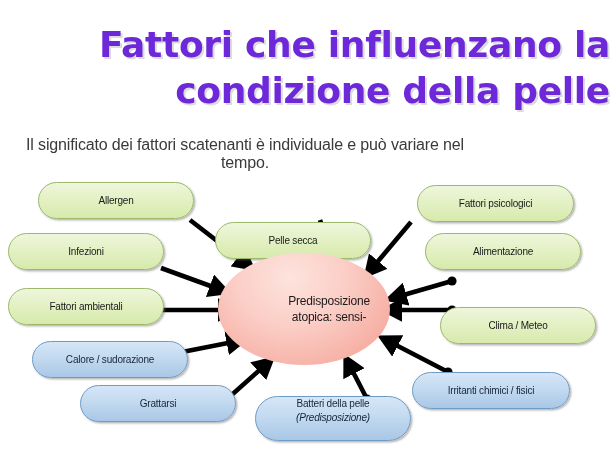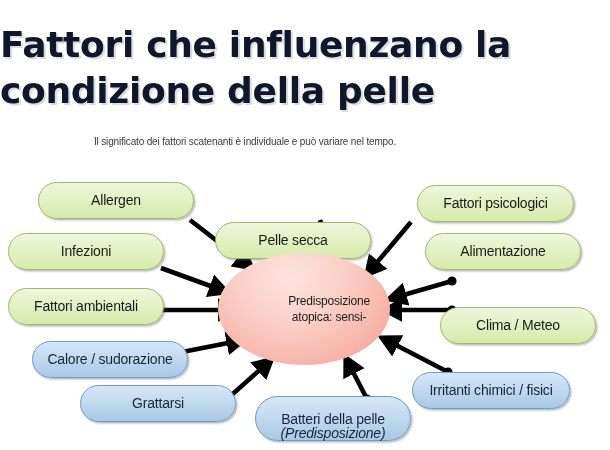--- a/index.html
+++ b/index.html
@@ -22,39 +22,39 @@
     left: 0;
     top: 0;
     width: 610px;
     height: 165px;
   }
   #page-title {
     position: absolute;
     left: 0;
     top: 22px;
     width: 610px;
-    text-align: left;
+    text-align: right;
     font-family: "DejaVu Sans", sans-serif;
     font-size: 36px;
     font-weight: bold;
     line-height: 46px;
     letter-spacing: -0.3px;
-    color: #0f172a;
+    color: #6d28d9;
     text-shadow: 2px 2px 0 #dcdcdc;
   }
   #page-title .title-line {
     display: block;
   }
   #page-subtitle {
     position: absolute;
     left: 0;
     top: 136px;
     width: 490px;
     text-align: center;
-    font-size: 10px;
+    font-size: 16px;
     color: #3a3a3a;
     letter-spacing: -0.15px;
   }
 
   
   #diagram {
     position: absolute;
     left: 0;
     top: 0;
     width: 610px;
@@ -70,25 +70,25 @@
 
   
   .node {
     position: absolute;
     box-sizing: border-box;
     display: flex;
     align-items: center;
     justify-content: center;
     text-align: center;
     border-radius: 999px;
-    font-size: 14px;
+    font-size: 10px;
     line-height: 13.5px;
     color: #1a1a1a;
     letter-spacing: -0.2px;
-    padding: 0 10px;
+    padding: 16px 10px;
     z-index: 5;
   }
   .node.green {
     background: linear-gradient(to bottom, #eef6dc 0%, #e4f1c5 45%, #d7eaac 100%);
     border: 1px solid #9cb86a;
     box-shadow: 1.5px 1.5px 2px rgba(100,100,100,0.45);
   }
   .node.blue {
     background: linear-gradient(to bottom, #d6e6f7 0%, #c3daf0 45%, #a9c7e6 100%);
     border: 1px solid #6e9bc5;

